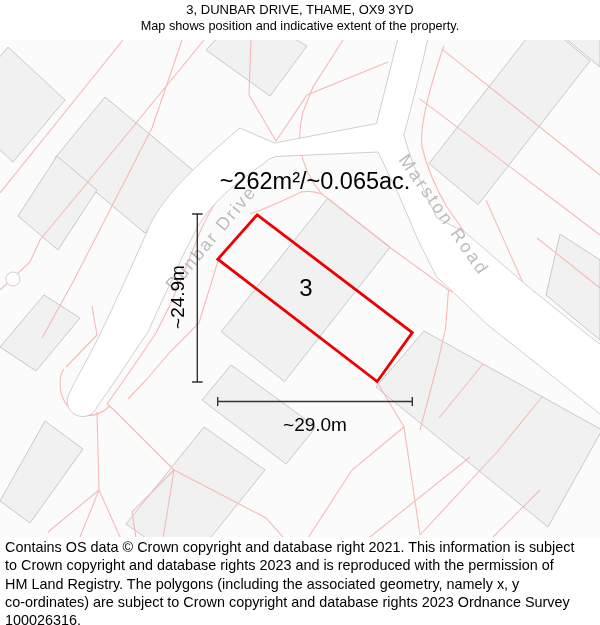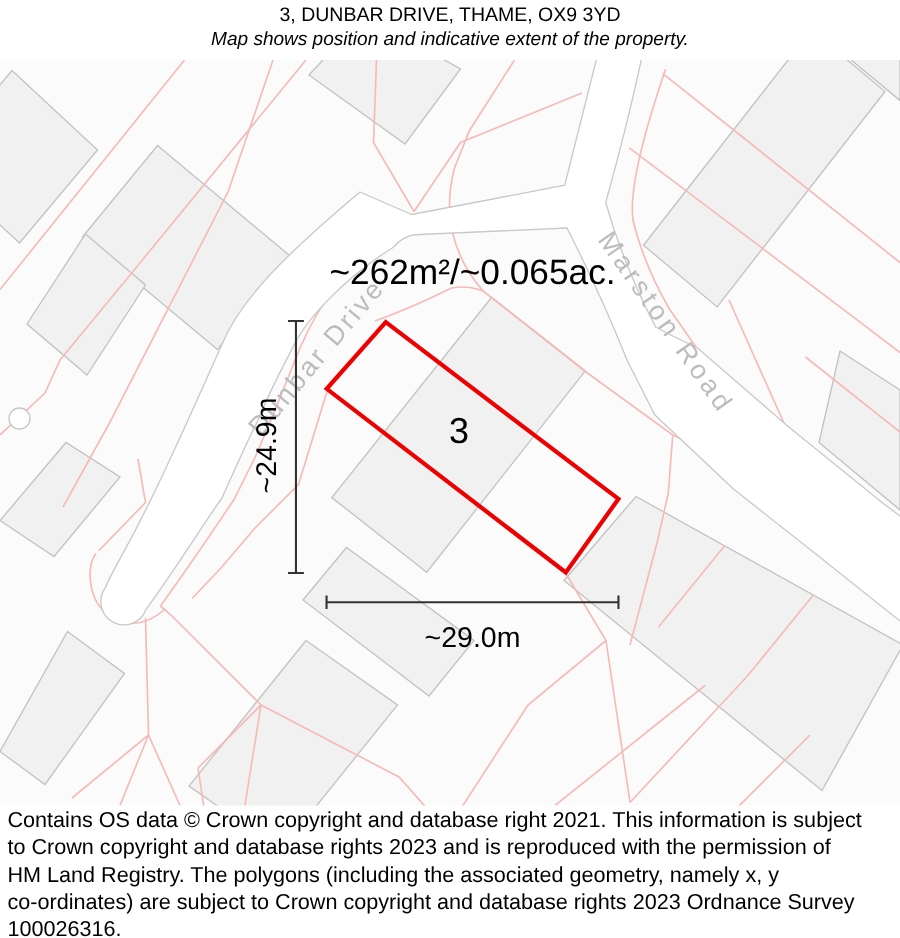--- a/index.html
+++ b/index.html
@@ -1,19 +1,19 @@
 <!DOCTYPE html>
 <html><head>
 <meta charset="utf-8">
 <style>
   html,body{margin:0;padding:0;background:#ffffff;}
   body{width:600px;height:625px;overflow:hidden;font-family:"Liberation Sans",sans-serif;position:relative;}
   .hdr{position:absolute;left:0;top:0;width:600px;text-align:center;color:#000;}
   .h1{font-size:13px;line-height:16px;margin-top:2px;}
-  .h2{font-size:12.7px;line-height:16px;margin-top:0px;font-style:italic;}
+  .h2{font-size:12.7px;line-height:16px;margin-top:0px;}
   .ftr{position:absolute;left:5px;top:538px;width:594px;font-size:14.4px;line-height:18.3px;color:#000;}
 </style>
 </head>
 <body>
 
 <div class="hdr">
     <div class="h1">3, DUNBAR DRIVE, THAME, OX9 3YD</div>
     <div class="h2">Map shows position and indicative extent of the property.</div>
   </div>
 

